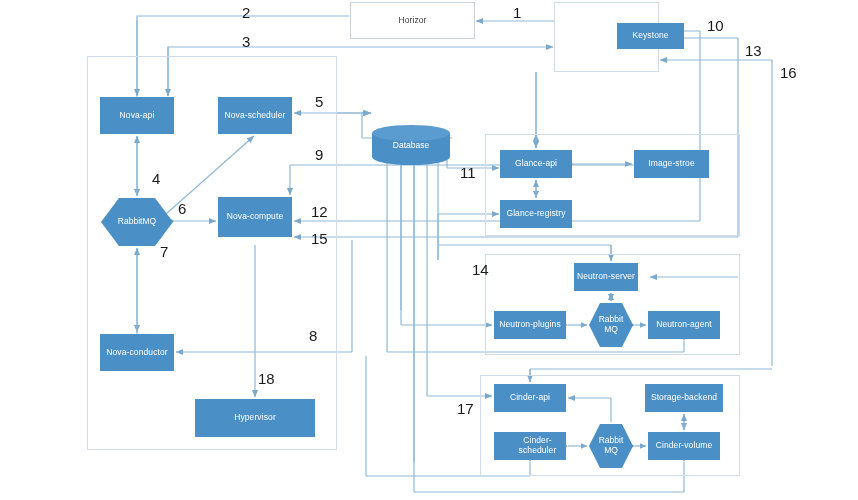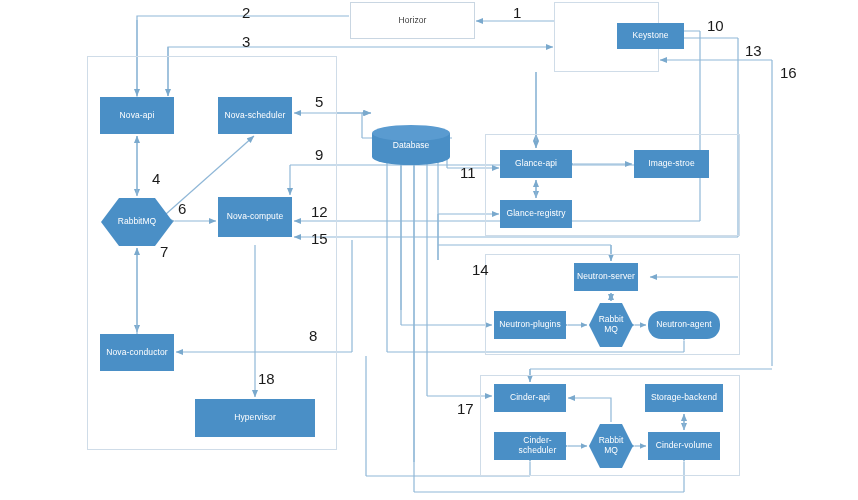--- a/index.html
+++ b/index.html
@@ -264,21 +264,21 @@
   <div class="hexwrap" style="left:589px;top:303px;width:44px;height:44px;">
     <svg width="44" height="44" viewBox="0 0 44 44">
       <polygon points="11,0 33,0 44,22 33,44 11,44 0,22" fill="#4a8fc6"></polygon>
     </svg>
     <div class="hexlabel">Rabbit
 MQ</div>
   </div>
 
   <div class="node rect" style="left:494px;top:311px;width:72px;height:28px;">Neutron-plugins</div>
 
-  <div class="node rect" style="left:648px;top:311px;width:72px;height:28px;border-radius:13px;">Neutron-agent</div>
+  <div class="node rect" style="left:648px;top:311px;width:72px;height:28px;">Neutron-agent</div>
 
   <div class="node rect" style="left:494px;top:384px;width:72px;height:28px;">Cinder-api</div>
 
   <div class="node rect" style="left:645px;top:384px;width:78px;height:28px;">Storage-backend</div>
 
   <div class="node rect" style="left:494px;top:432px;width:72px;height:28px;padding-left:15px;">Cinder-scheduler</div>
 
   <div class="hexwrap" style="left:589px;top:424px;width:44px;height:44px;">
     <svg width="44" height="44" viewBox="0 0 44 44">
       <polygon points="11,0 33,0 44,22 33,44 11,44 0,22" fill="#4a8fc6"></polygon>

